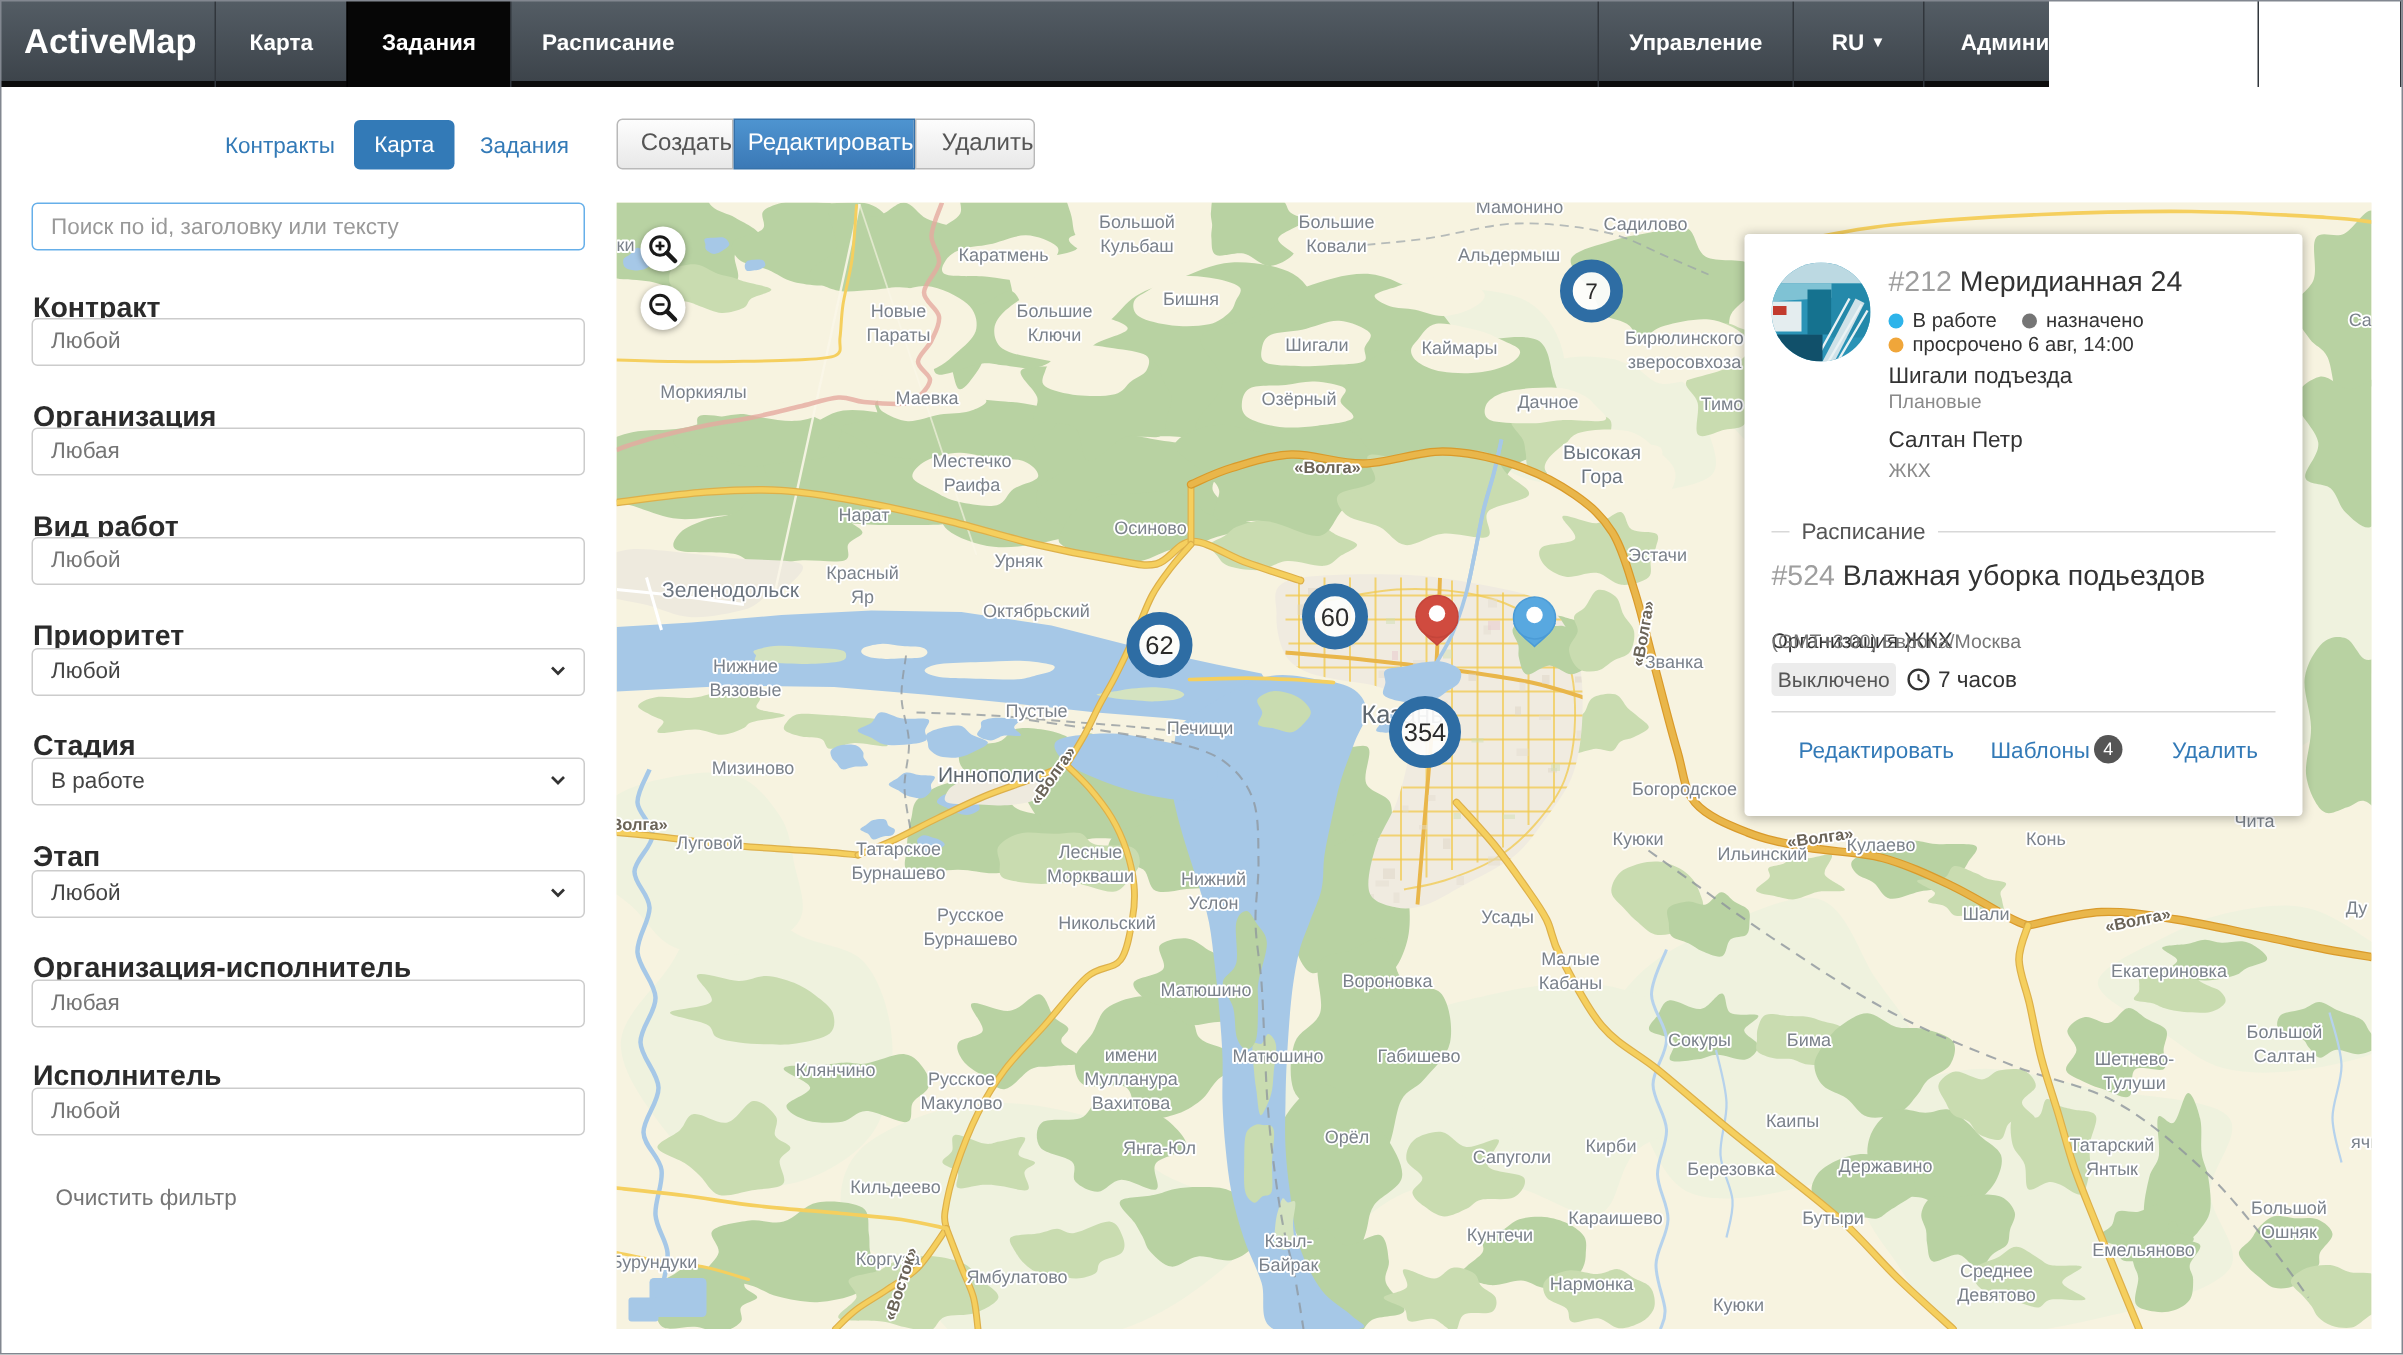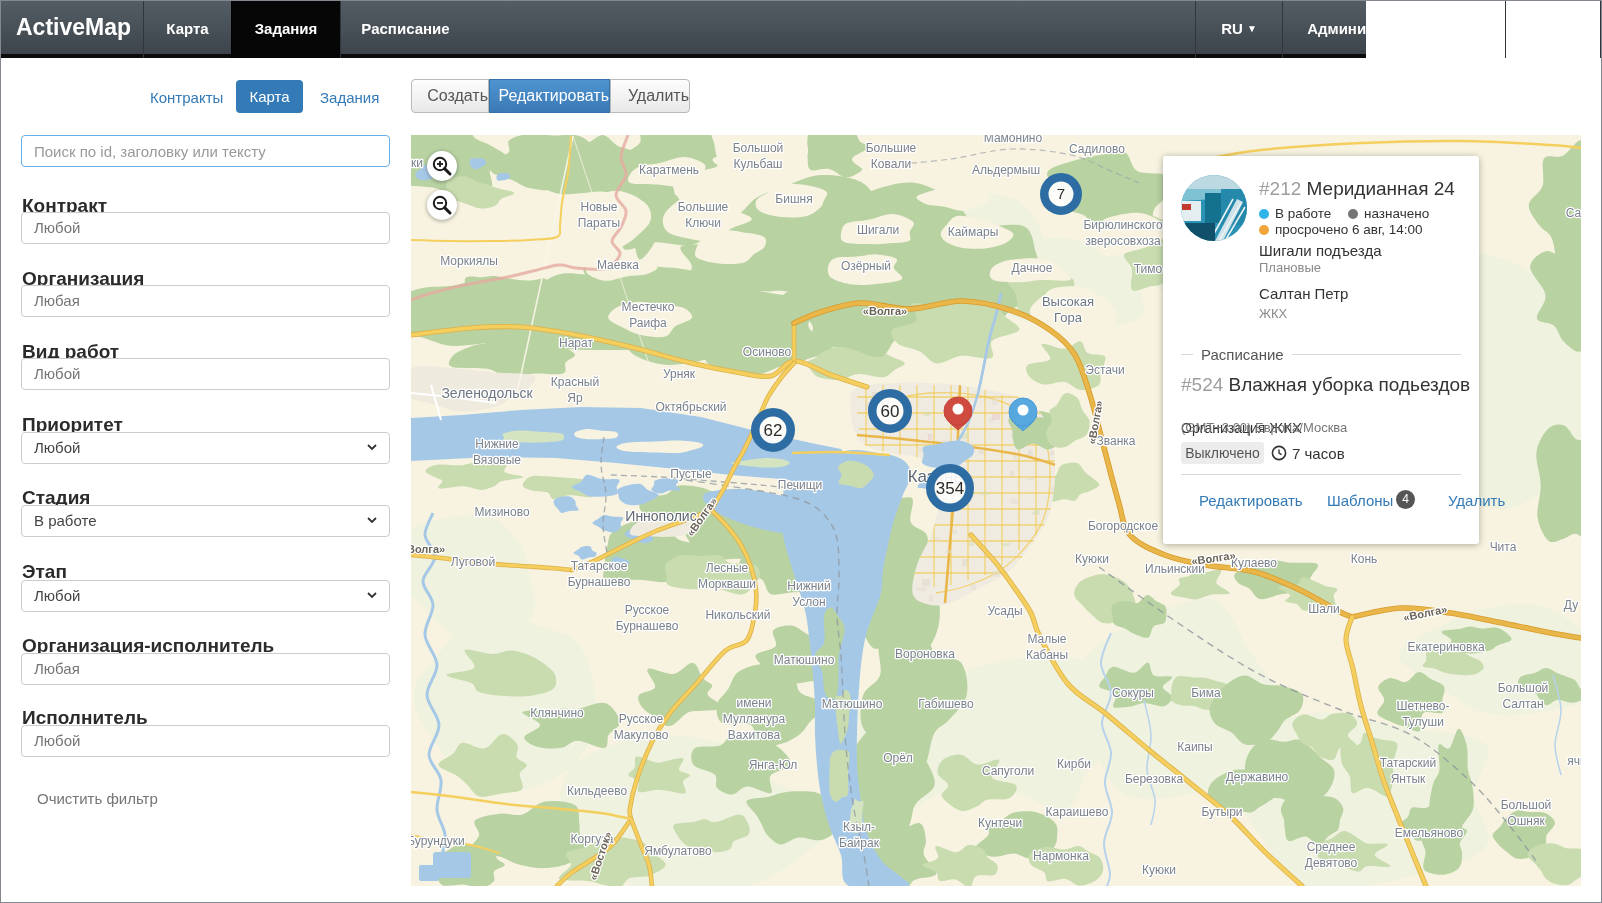--- a/index.html
+++ b/index.html
@@ -25,35 +25,36 @@
 .chev{position:absolute;right:12px;top:9px;width:10px;height:10px}
 
 .btn{position:absolute;top:79px;height:34px;border:1px solid #b9b9b9;background:linear-gradient(#fdfdfd,#e8e8e8);
   color:#555;font-size:16px;text-align:right;line-height:32px}
 .btn.blue{background:linear-gradient(#4e94d0,#3b79b6);color:#fff;border-color:#3672aa}
 
 #map{position:absolute;left:411px;top:135px;width:1170px;height:751px;overflow:hidden;background:#f7f3e0}
 .zbtn{position:absolute;width:30px;height:30px;border-radius:50%;background:#fff;
   box-shadow:0 1px 4px rgba(0,0,0,0.35)}
 
-#card{position:absolute;left:1163px;top:156px;width:316px;height:388px;background:#fff;border-radius:3px;
+#card{position:absolute;left:1163px;top:156px;width:372px;height:388px;background:#fff;border-radius:3px;
   box-shadow:0 1px 7px rgba(0,0,0,0.3);z-index:5}
 #card .t1{position:absolute;left:96px;top:22px;font-size:19px;color:#333}
 #card .gray{color:#9e9e9e}
 .dotrow{position:absolute;font-size:13.5px;color:#333}
 .dot{display:inline-block;width:10px;height:10px;border-radius:50%;margin-right:6px;vertical-align:-1px}
 .cline{position:absolute;left:18px;right:18px;border-top:1px solid #d8d8d8}
 .link{font-size:15px;color:#337ab7}
 </style></head><body>
 
 <div id="nav">
   <div class="logo">ActiveMap</div>
   <div class="navitem" style="left:143px;width:88px">Карта</div>
   <div class="navitem active" style="left:231px;width:109px">Задания</div>
   <div class="navitem" style="left:340px;width:130px">Расписание</div>
+  <div class="navitem" style="left:1065px;width:130px">Управление</div>
   <div class="navitem" style="left:1195px;width:87px">RU <span style="font-size:10px;vertical-align:2px">▼</span></div>
   <div class="navitem" style="left:1282px;width:223px">Администратор уборка</div>
   <div class="navitem" style="left:1505px;width:96px;border-right:1px solid #31363c">Выход</div>
 </div>
 
 <div class="stab" style="left:150px;top:89px">Контракты</div>
 <div class="stabbtn">Карта</div>
 <div class="stab" style="left:320px;top:89px">Задания</div>
 
 <input class="inp" style="top: 135px; border-color: rgb(102, 175, 233); color: rgb(153, 153, 153); width: 369px;" value="Поиск по id, заголовку или тексту">

